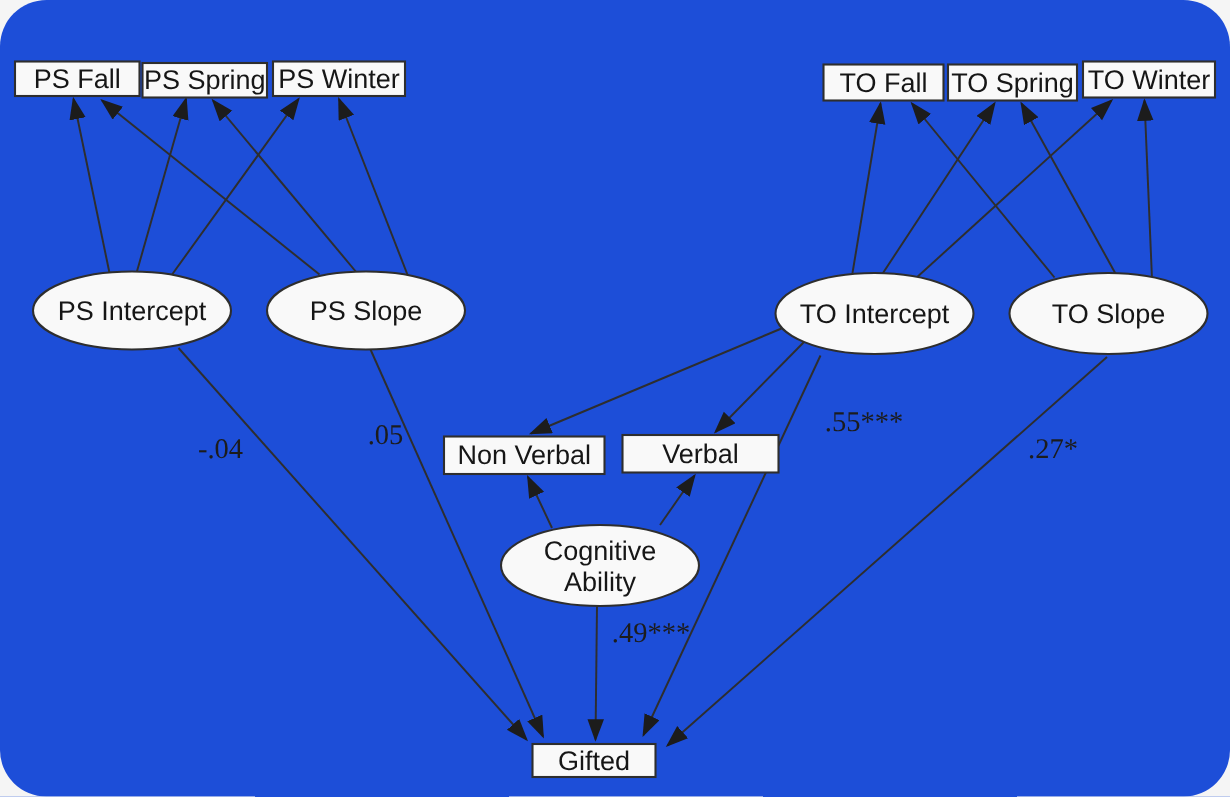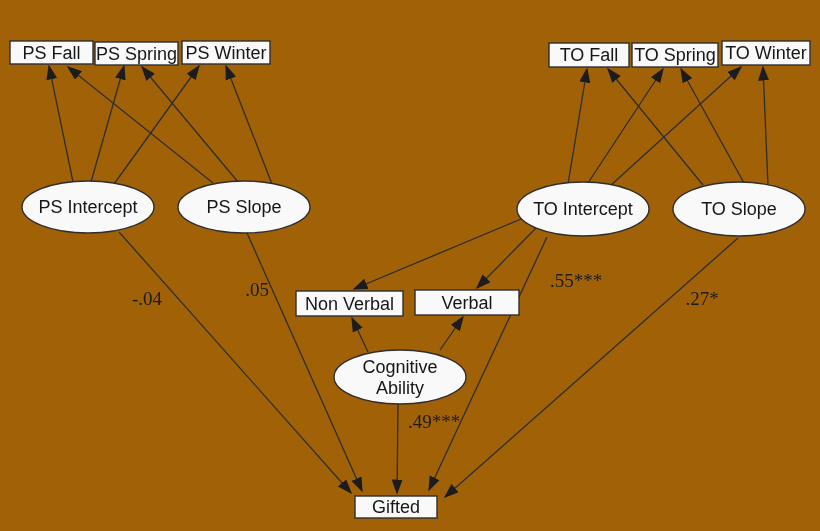--- a/index.html
+++ b/index.html
@@ -34,21 +34,21 @@
   .coef-label {
     font-family: "Liberation Serif", serif;
     font-size: 19px;
     fill: #1c1c1c;
     text-anchor: middle;
   }
 </style>
 </head>
 <body style="background: rgb(245, 245, 245);">
 
-<div class="stage" style="background: #a16207;">
+<div class="stage" style="background: #1d4ed8; border-radius: 31px;">
   <svg id="sem-svg" width="820" height="531" viewBox="0 0 820 531" xmlns="http://www.w3.org/2000/svg">
     <defs>
       <marker id="arrow" markerUnits="userSpaceOnUse" markerWidth="16" markerHeight="12" refX="13.5" refY="5.5" orient="auto">
         <path d="M0,0 L15,5.5 L0,11 Z" fill="#1c1c1c"></path>
       </marker>
     </defs>
     <g id="edges-layer">
         <line x1="73" y1="182" x2="49" y2="66" class="edge" marker-end="url(#arrow)"></line>
         <line x1="91" y1="182" x2="124" y2="66" class="edge" marker-end="url(#arrow)"></line>
         <line x1="114" y1="184" x2="199" y2="66" class="edge" marker-end="url(#arrow)"></line>

